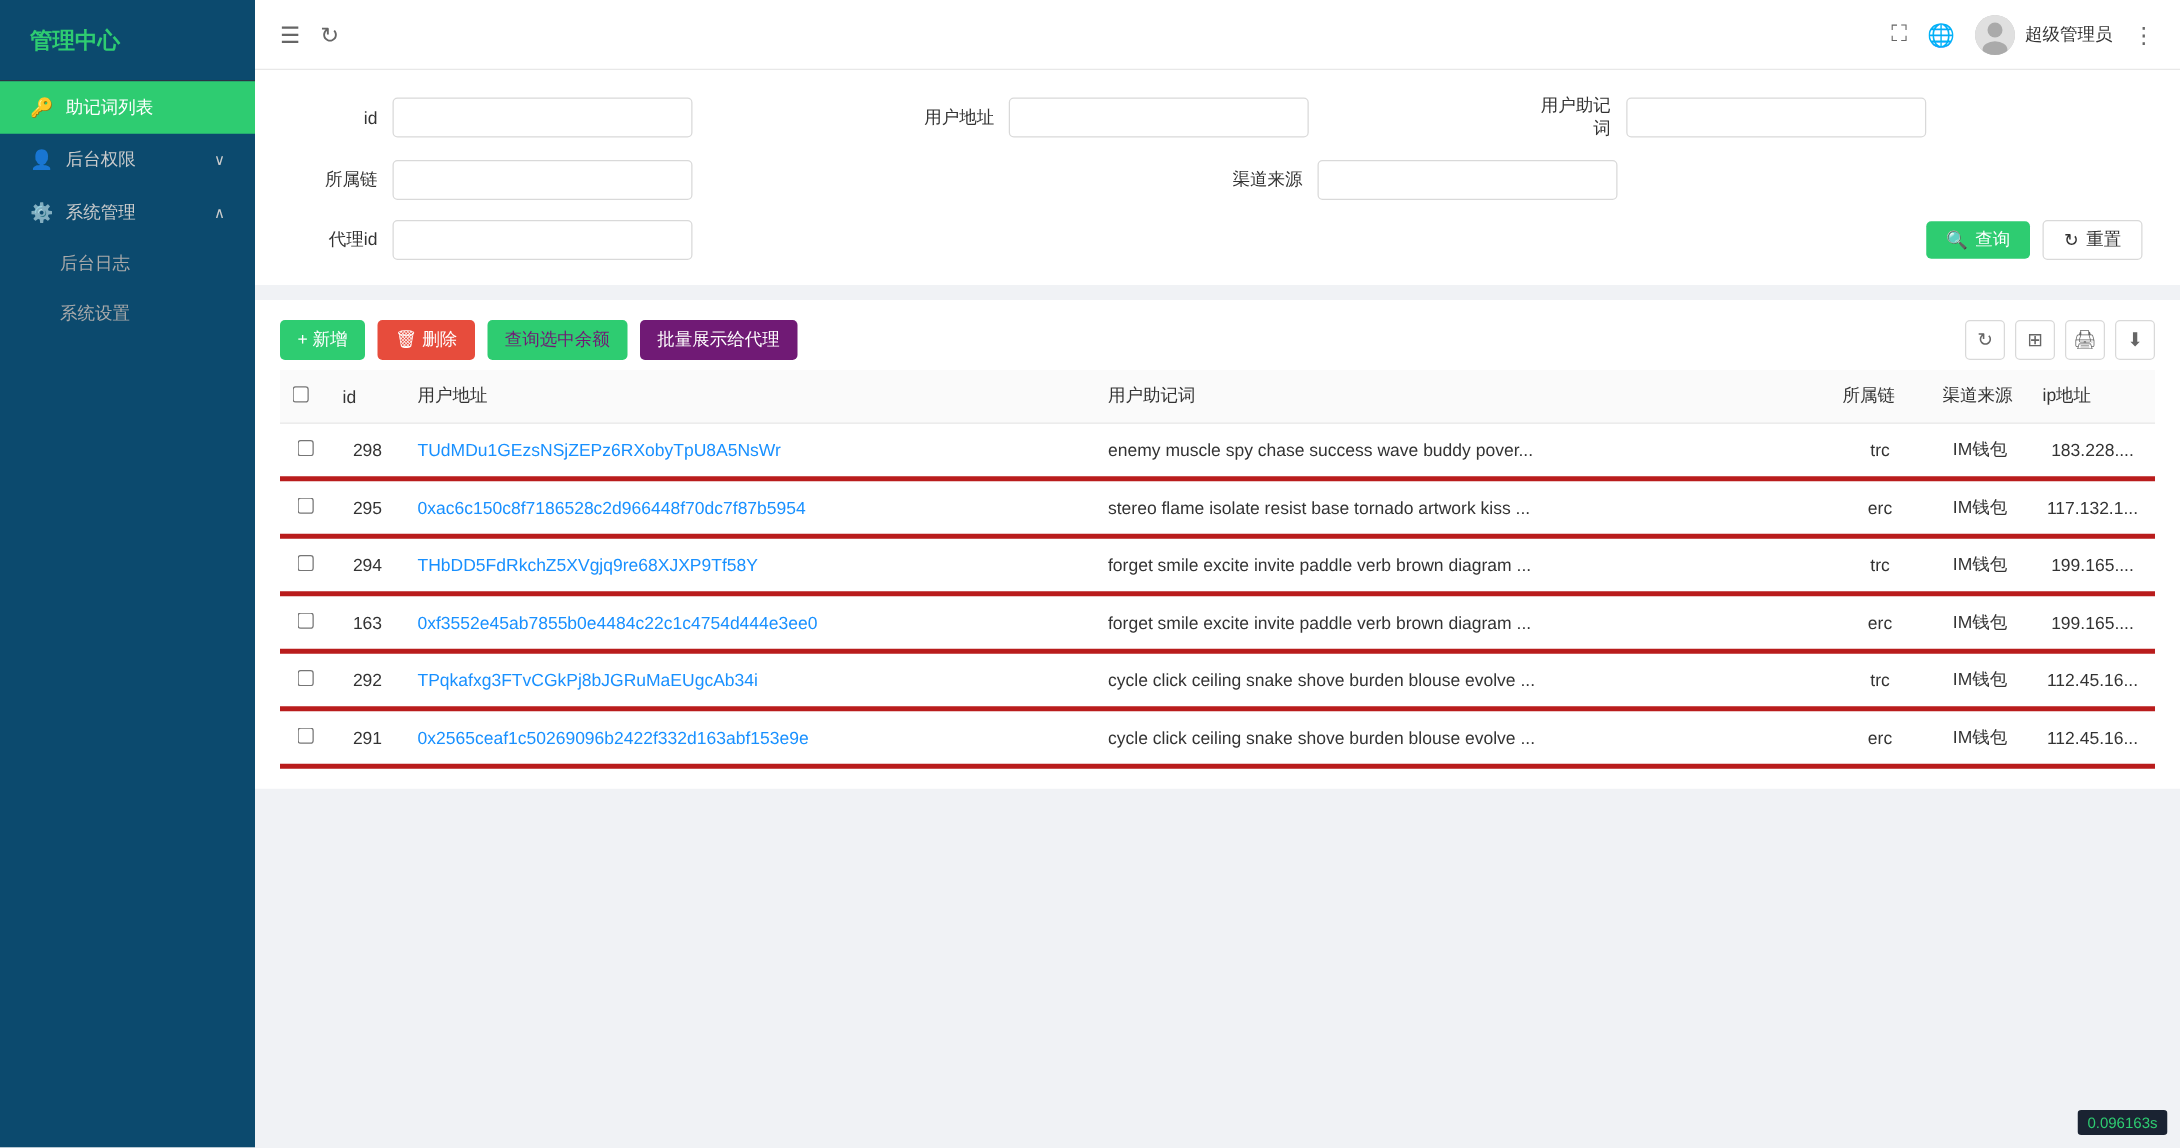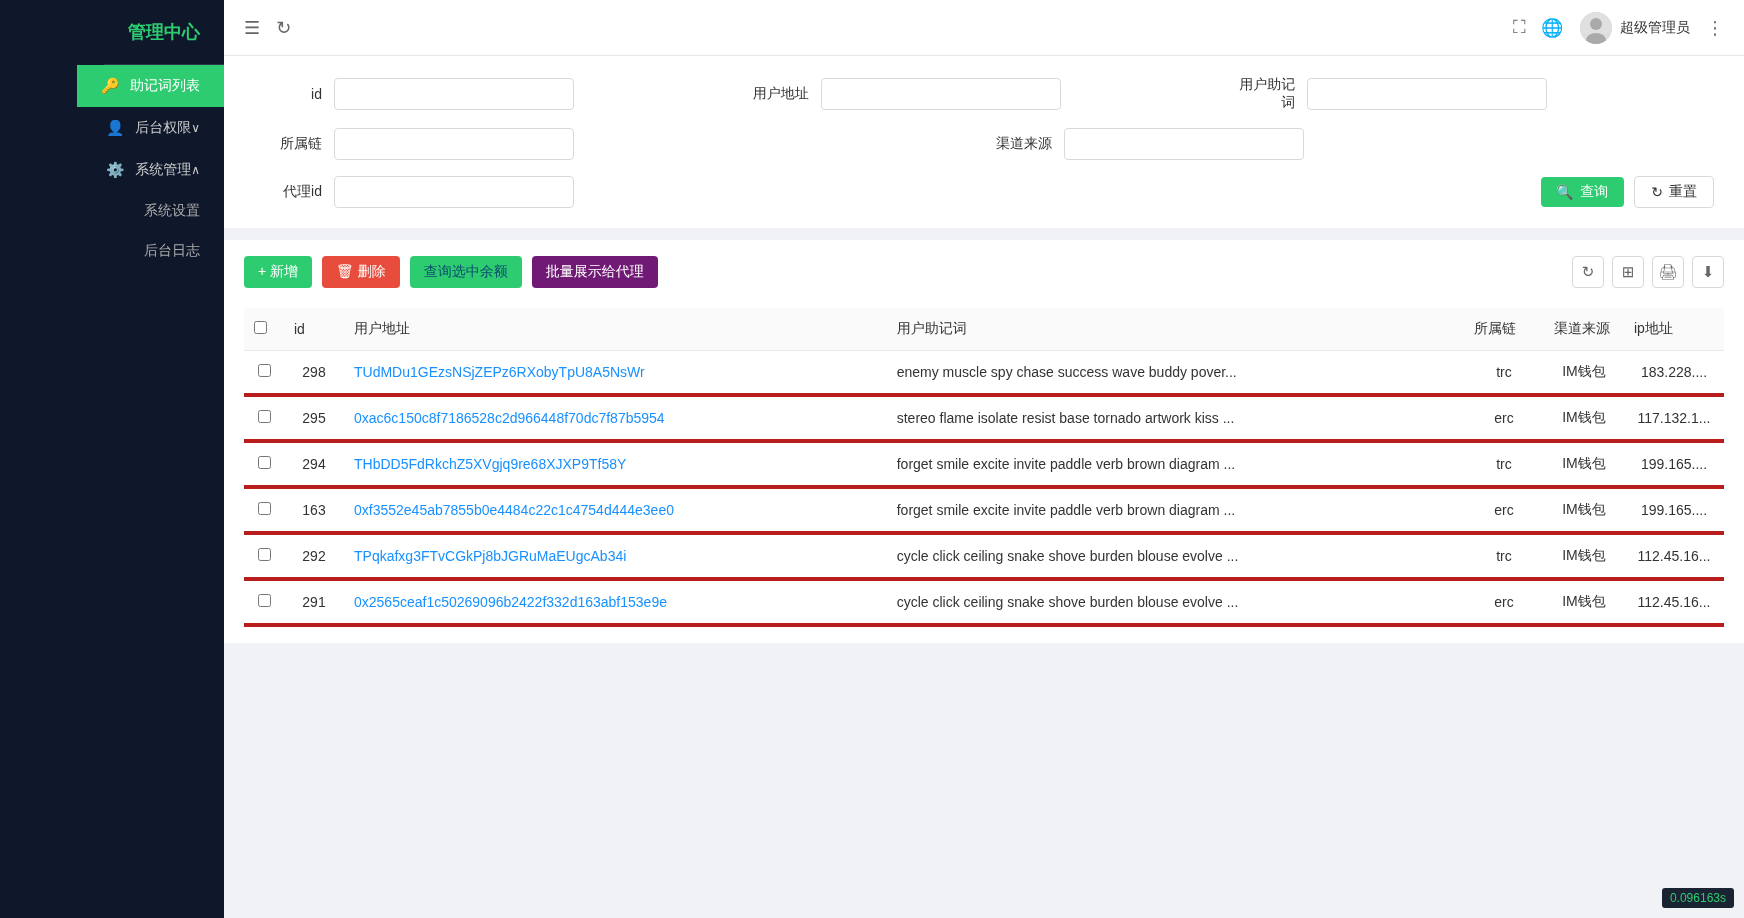--- a/index.html
+++ b/index.html
@@ -1,28 +1,27 @@
 <!DOCTYPE html>
 <html><head>
   <meta charset="utf-8">
   <style>
     * { box-sizing: border-box; margin: 0; padding: 0; }
     body { font-family: -apple-system, BlinkMacSystemFont, 'Segoe UI', sans-serif; font-size: 14px; background: #f0f2f5; display: flex; height: 100vh; overflow: hidden; }
 
     
     .sidebar {
-      width: 224px;
-      background: #0f172a;
+      width: 204px;
+      background: #0c4a6e;
       color: #ccc;
       display: flex;
       flex-direction: column;
       flex-shrink: 0;
       height: 100vh;
       overflow-y: auto;
-      align-items: flex-end;
     }
     .sidebar-title {
       color: #2ecc71;
       font-size: 18px;
       font-weight: bold;
       padding: 20px 24px;
       border-bottom: 1px solid #2a3545;
     }
     .sidebar-item {
       display: flex;
@@ -158,21 +157,21 @@
     }
 
     
     .table-panel {
       background: #fff;
       padding: 16px 20px;
     }
     .table-toolbar {
       display: flex;
       align-items: center;
-      margin-bottom: 20px;
+      margin-bottom: 8px;
       gap: 10px;
     }
     .btn-add {
       background: #2ecc71;
       color: #fff;
       border: none;
       border-radius: 4px;
       padding: 7px 14px;
       cursor: pointer;
       font-size: 14px;
@@ -183,21 +182,21 @@
       color: #fff;
       border: none;
       border-radius: 4px;
       padding: 7px 14px;
       cursor: pointer;
       font-size: 14px;
       display: flex; align-items: center; gap: 4px;
     }
     .btn-query-balance {
       background: #2ecc71;
-      color: #0c4a6e;
+      color: #701a75;
       border: none;
       border-radius: 4px;
       padding: 7px 14px;
       cursor: pointer;
       font-size: 14px;
     }
     .btn-batch-show {
       background: #701a75;
       color: #fff;
       border: none;
@@ -286,24 +285,24 @@
     <span class="arrow">∨</span>
   </div>
 
   <div class="sidebar-item">
     <span class="item-icon">⚙️</span>
     <span class="item-label">系统管理</span>
     <span class="arrow">∧</span>
   </div>
 
   <div class="sidebar-sub-item">
+    <span>后台日志</span>
+  </div>
+  <div class="sidebar-sub-item">
     <span>系统设置</span>
-  </div>
-  <div class="sidebar-sub-item">
-    <span>后台日志</span>
   </div>
 </div>
 
 <div class="main">
 
   <div class="header">
     <div class="header-left">
       <span class="header-icon">☰</span>
       <span class="header-icon">↻</span>
     </div>

